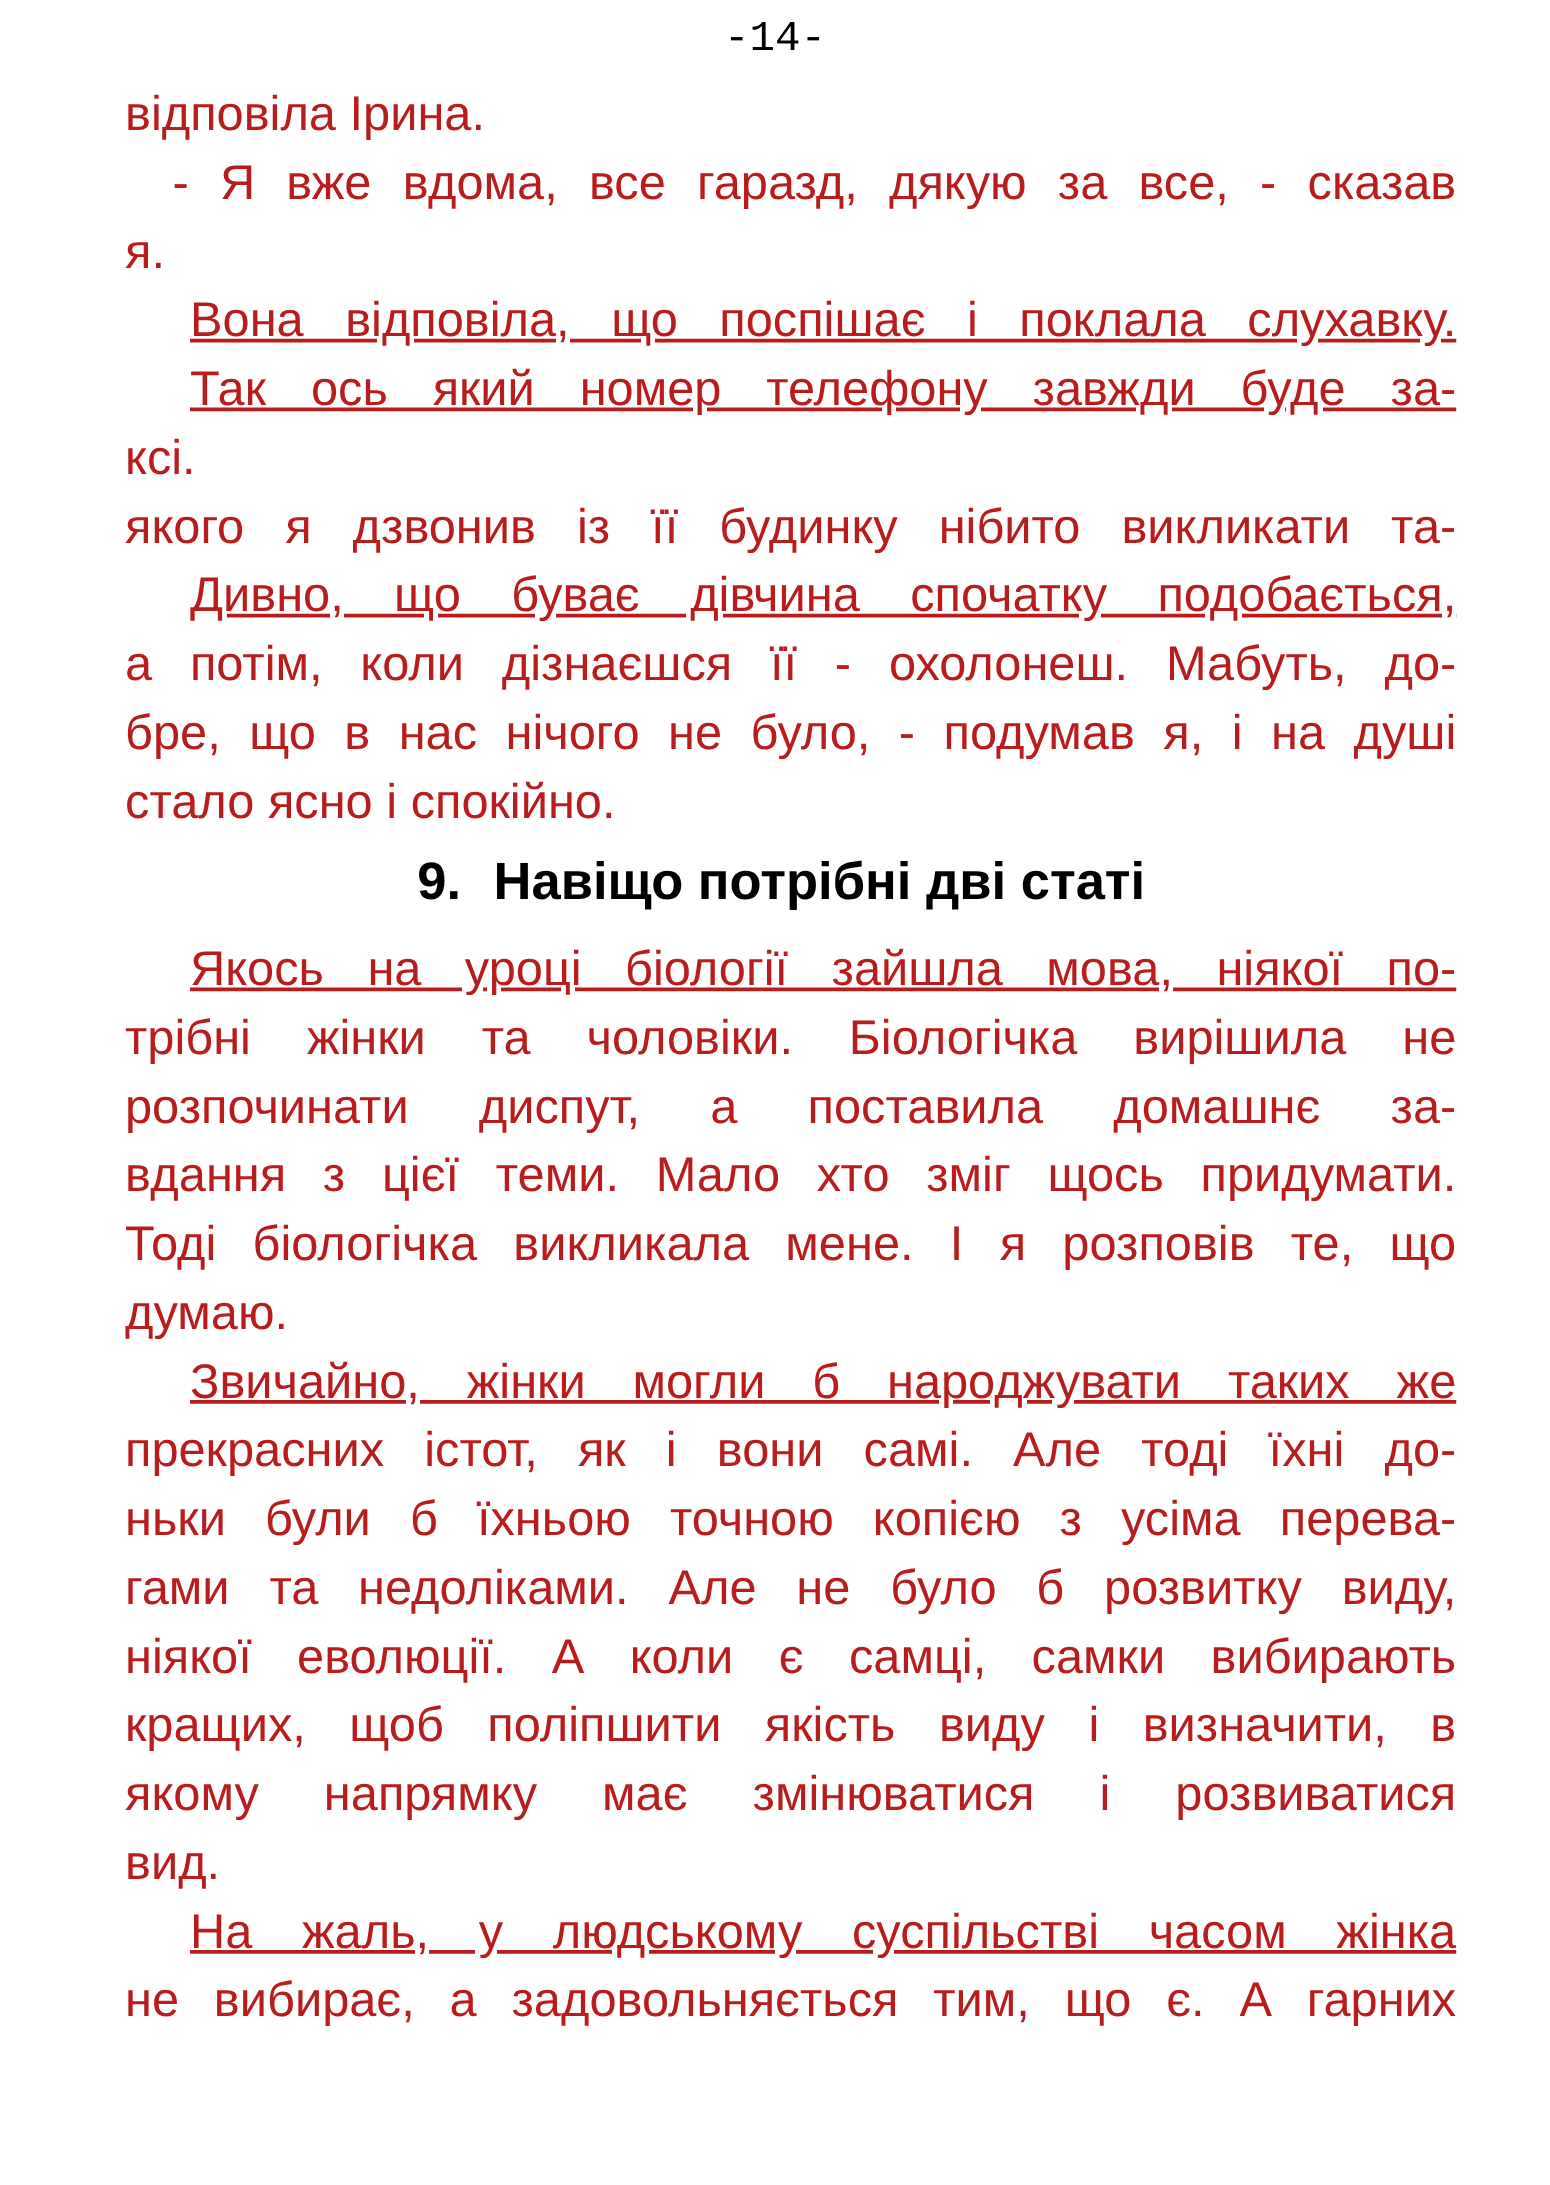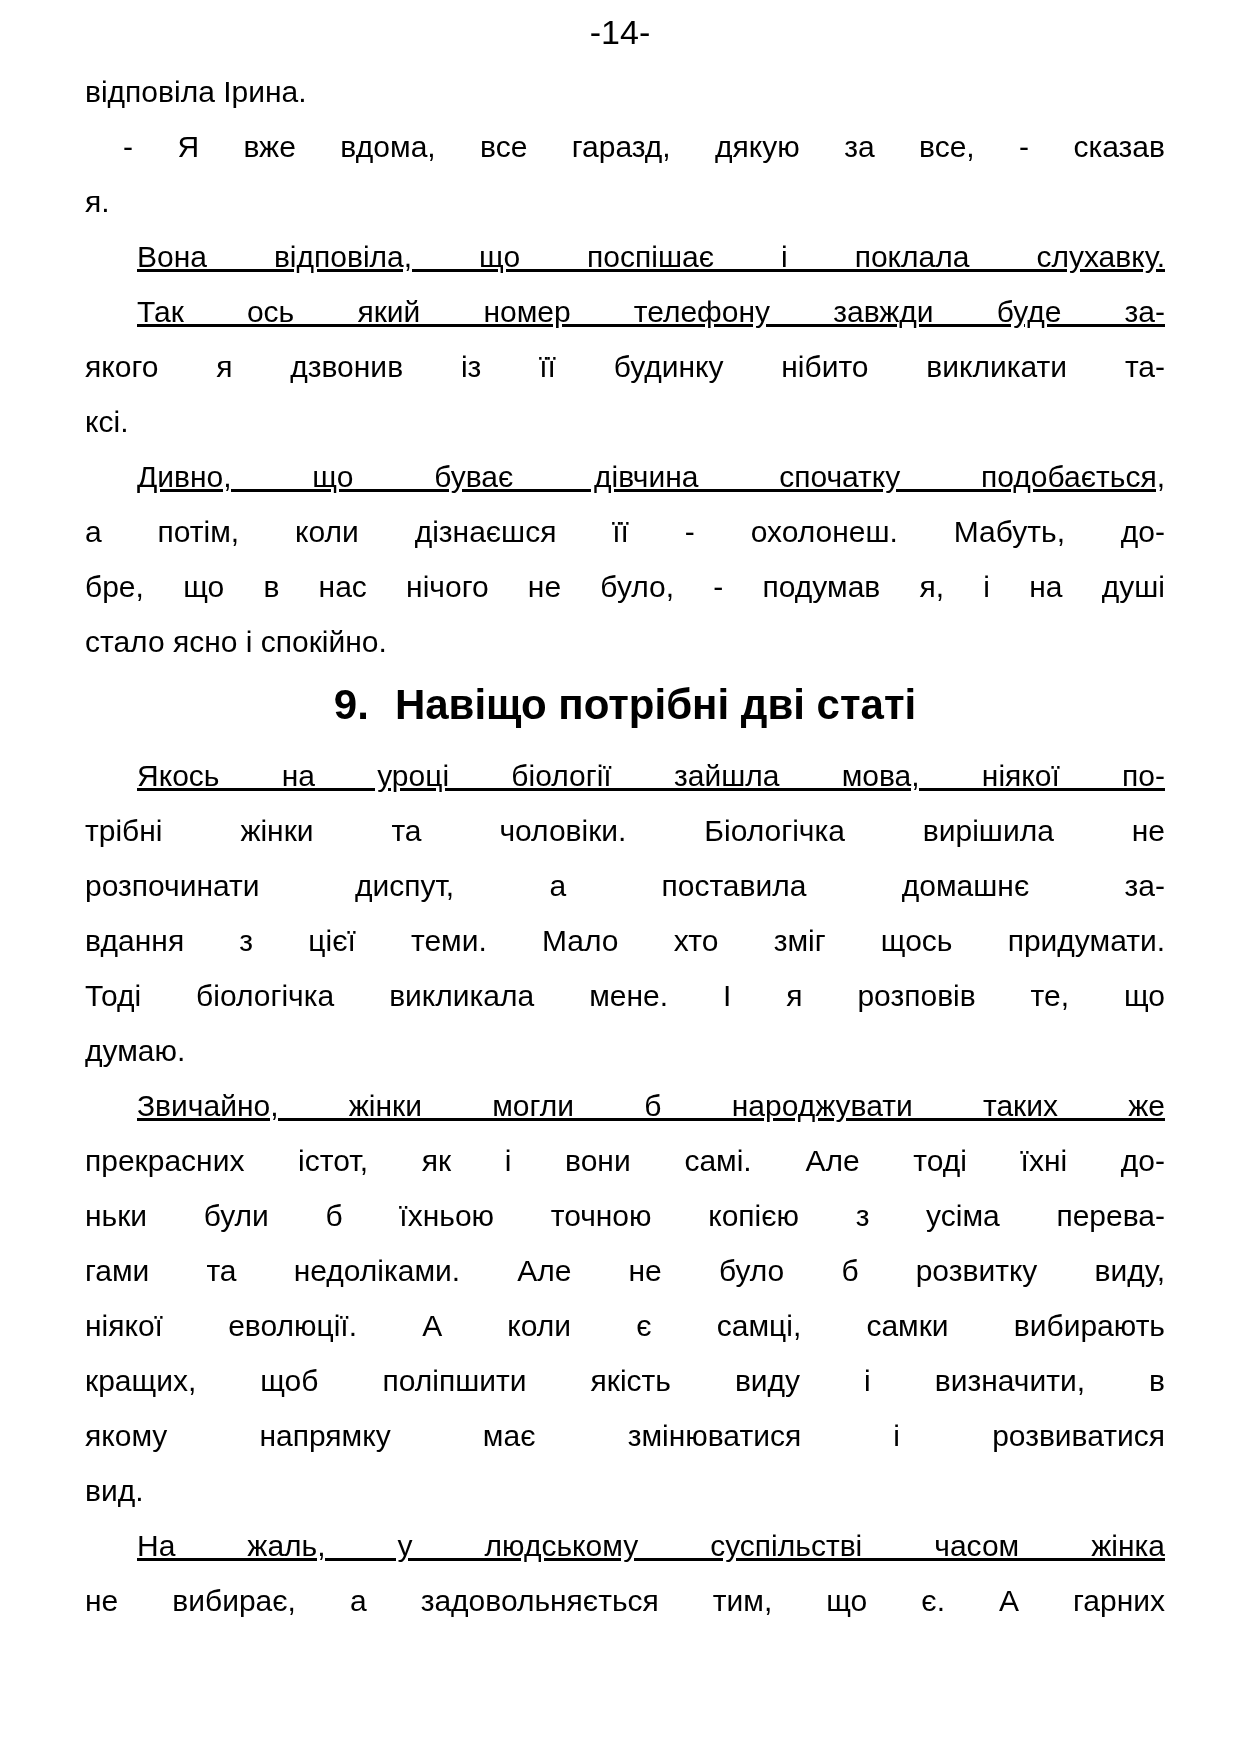--- a/index.html
+++ b/index.html
@@ -19,31 +19,33 @@
     width: 1240px;
     height: 1748px;
     background: #ffffff;
   }
   .pageno {
     padding-top: 14px;
     text-align: center;
     font-size: 34px;
     line-height: 36px;
     color: #000000;
+    font-family: Liberation Mono, monospace;
   }
   .content {
     margin: 14px 75px 0 85px; 
     width: 1080px;
   }
   .ln {
-    font-size: 30px;
+    font-size: 39px;
     line-height: 55px;
     text-align: left;
     white-space: normal;
-    color: #000000;
+    color: #b91c1c;
+    margin-left: 15px;
   }
   .ln.j {
     text-align: justify;
     text-align-last: justify;
   }
   .ind-normal { text-indent: 52px; text-decoration: underline; }
   .ind-small  { text-indent: 38px; }
   .heading {
     display: flex;
     justify-content: center;
@@ -59,22 +61,22 @@
 <body>
 
 <div class="page">
   <div class="pageno">-14-</div>
   <div class="content">
       <div class="ln">відповіла Ірина.</div>
       <div class="ln j ind-small">- Я вже вдома, все гаразд, дякую за все, - сказав</div>
       <div class="ln">я.</div>
       <div class="ln j ind-normal">Вона відповіла, що поспішає і поклала слухавку.</div>
       <div class="ln j ind-normal">Так ось який номер телефону завжди буде за-</div>
+      <div class="ln">ксі.</div>
       <div class="ln j">якого я дзвонив із її будинку нібито викликати та-</div>
-      <div class="ln">ксі.</div>
       <div class="ln j ind-normal">Дивно, що буває дівчина спочатку подобається,</div>
       <div class="ln j">а потім, коли дізнаєшся її - охолонеш. Мабуть, до-</div>
       <div class="ln j">бре, що в нас нічого не було, - подумав я, і на душі</div>
       <div class="ln">стало ясно і спокійно.</div>
       <div class="heading">
         <span>9.</span>
         <span>Навіщо потрібні дві статі</span>
       </div>
       <div class="ln j ind-normal">Якось на уроці біології зайшла мова, ніякої по-</div>
       <div class="ln j">трібні жінки та чоловіки. Біологічка вирішила не</div>

